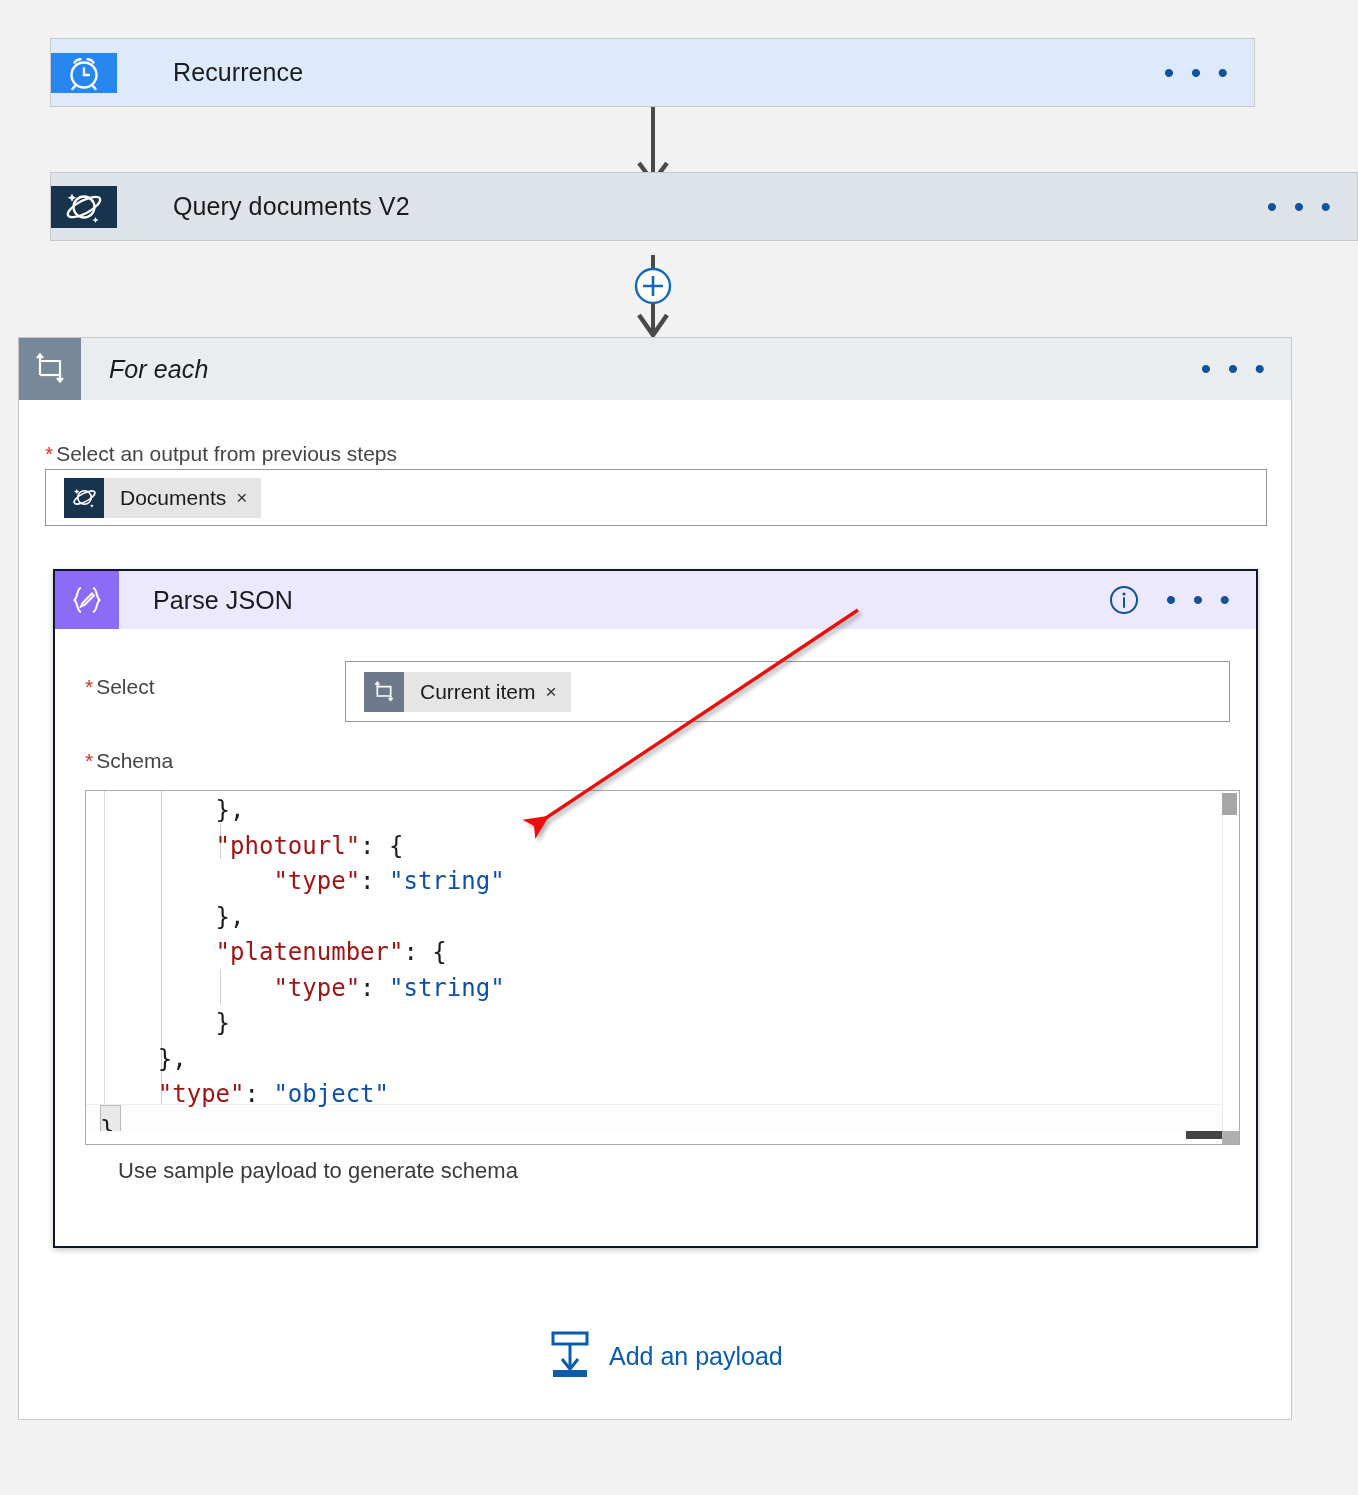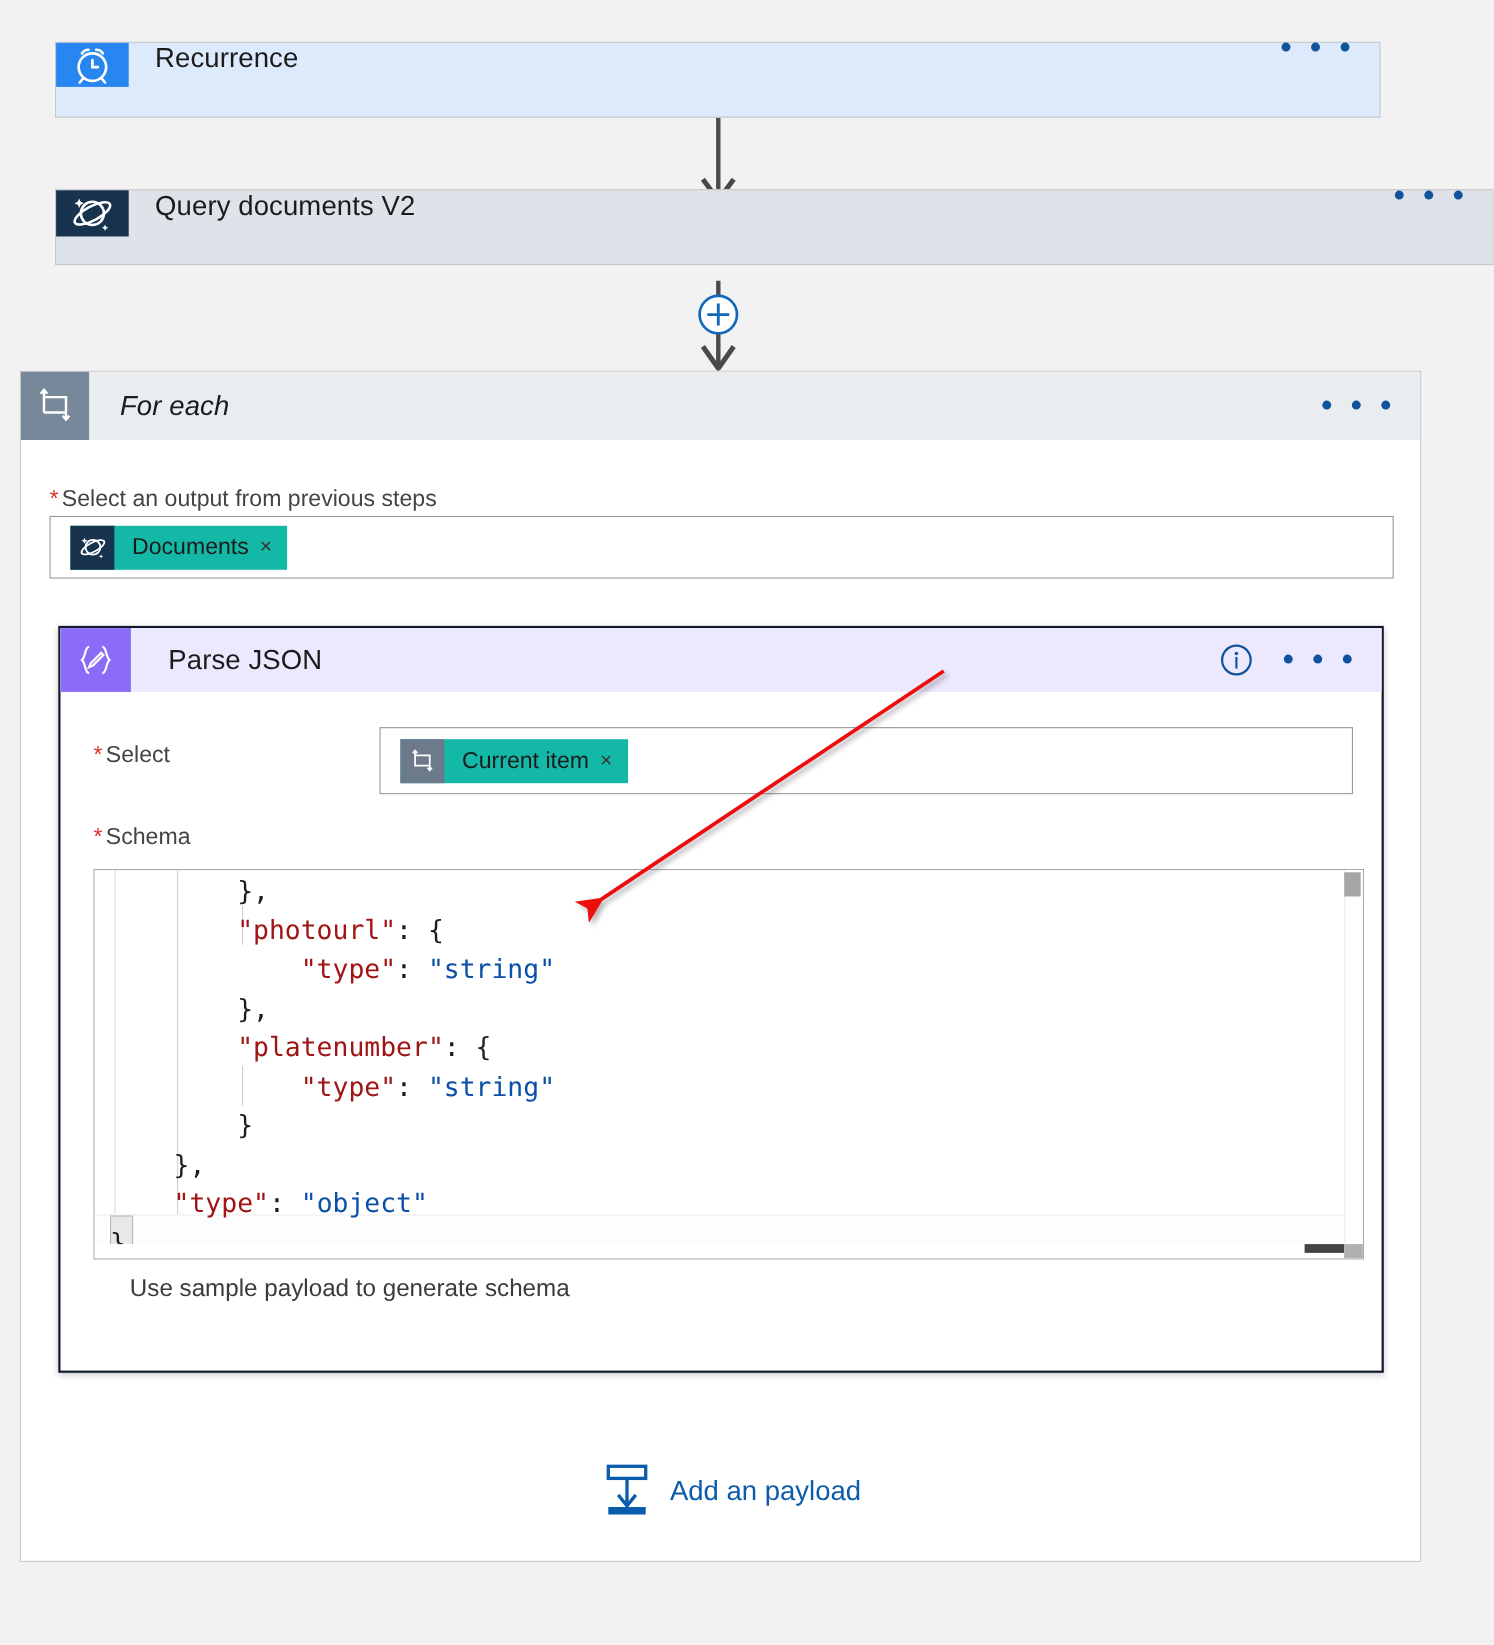--- a/index.html
+++ b/index.html
@@ -14,22 +14,23 @@
     width: 1358px;
     height: 1495px;
     background: #f2f2f2;
     overflow: hidden;
   }
 
   
   .card {
     position: absolute;
     display: flex;
-    align-items: flex-start;
+    align-items: center;
     border: 1px solid #c8c8c8;
+    gap: 32px;
   }
   .card-icon {
     width: 66px;
     flex: 0 0 66px;
     display: flex;
     align-items: center;
     justify-content: center;
   }
   .card-title {
     flex: 1 1 auto;
@@ -101,21 +102,21 @@
     background: #fff;
     border: 1px solid #989898;
     display: flex;
     align-items: center;
     padding-left: 18px;
   }
   .token {
     display: inline-flex;
     align-items: center;
     height: 40px;
-    background: #14b8a6;
+    background: #e5e5e5;
   }
   .token-icon {
     width: 40px; height: 40px;
     flex: 0 0 40px;
     display: flex; align-items: center; justify-content: center;
   }
   .token-text {
     padding: 0 10px 0 16px;
     font-size: 21px;
     color: #1b1b1b;

